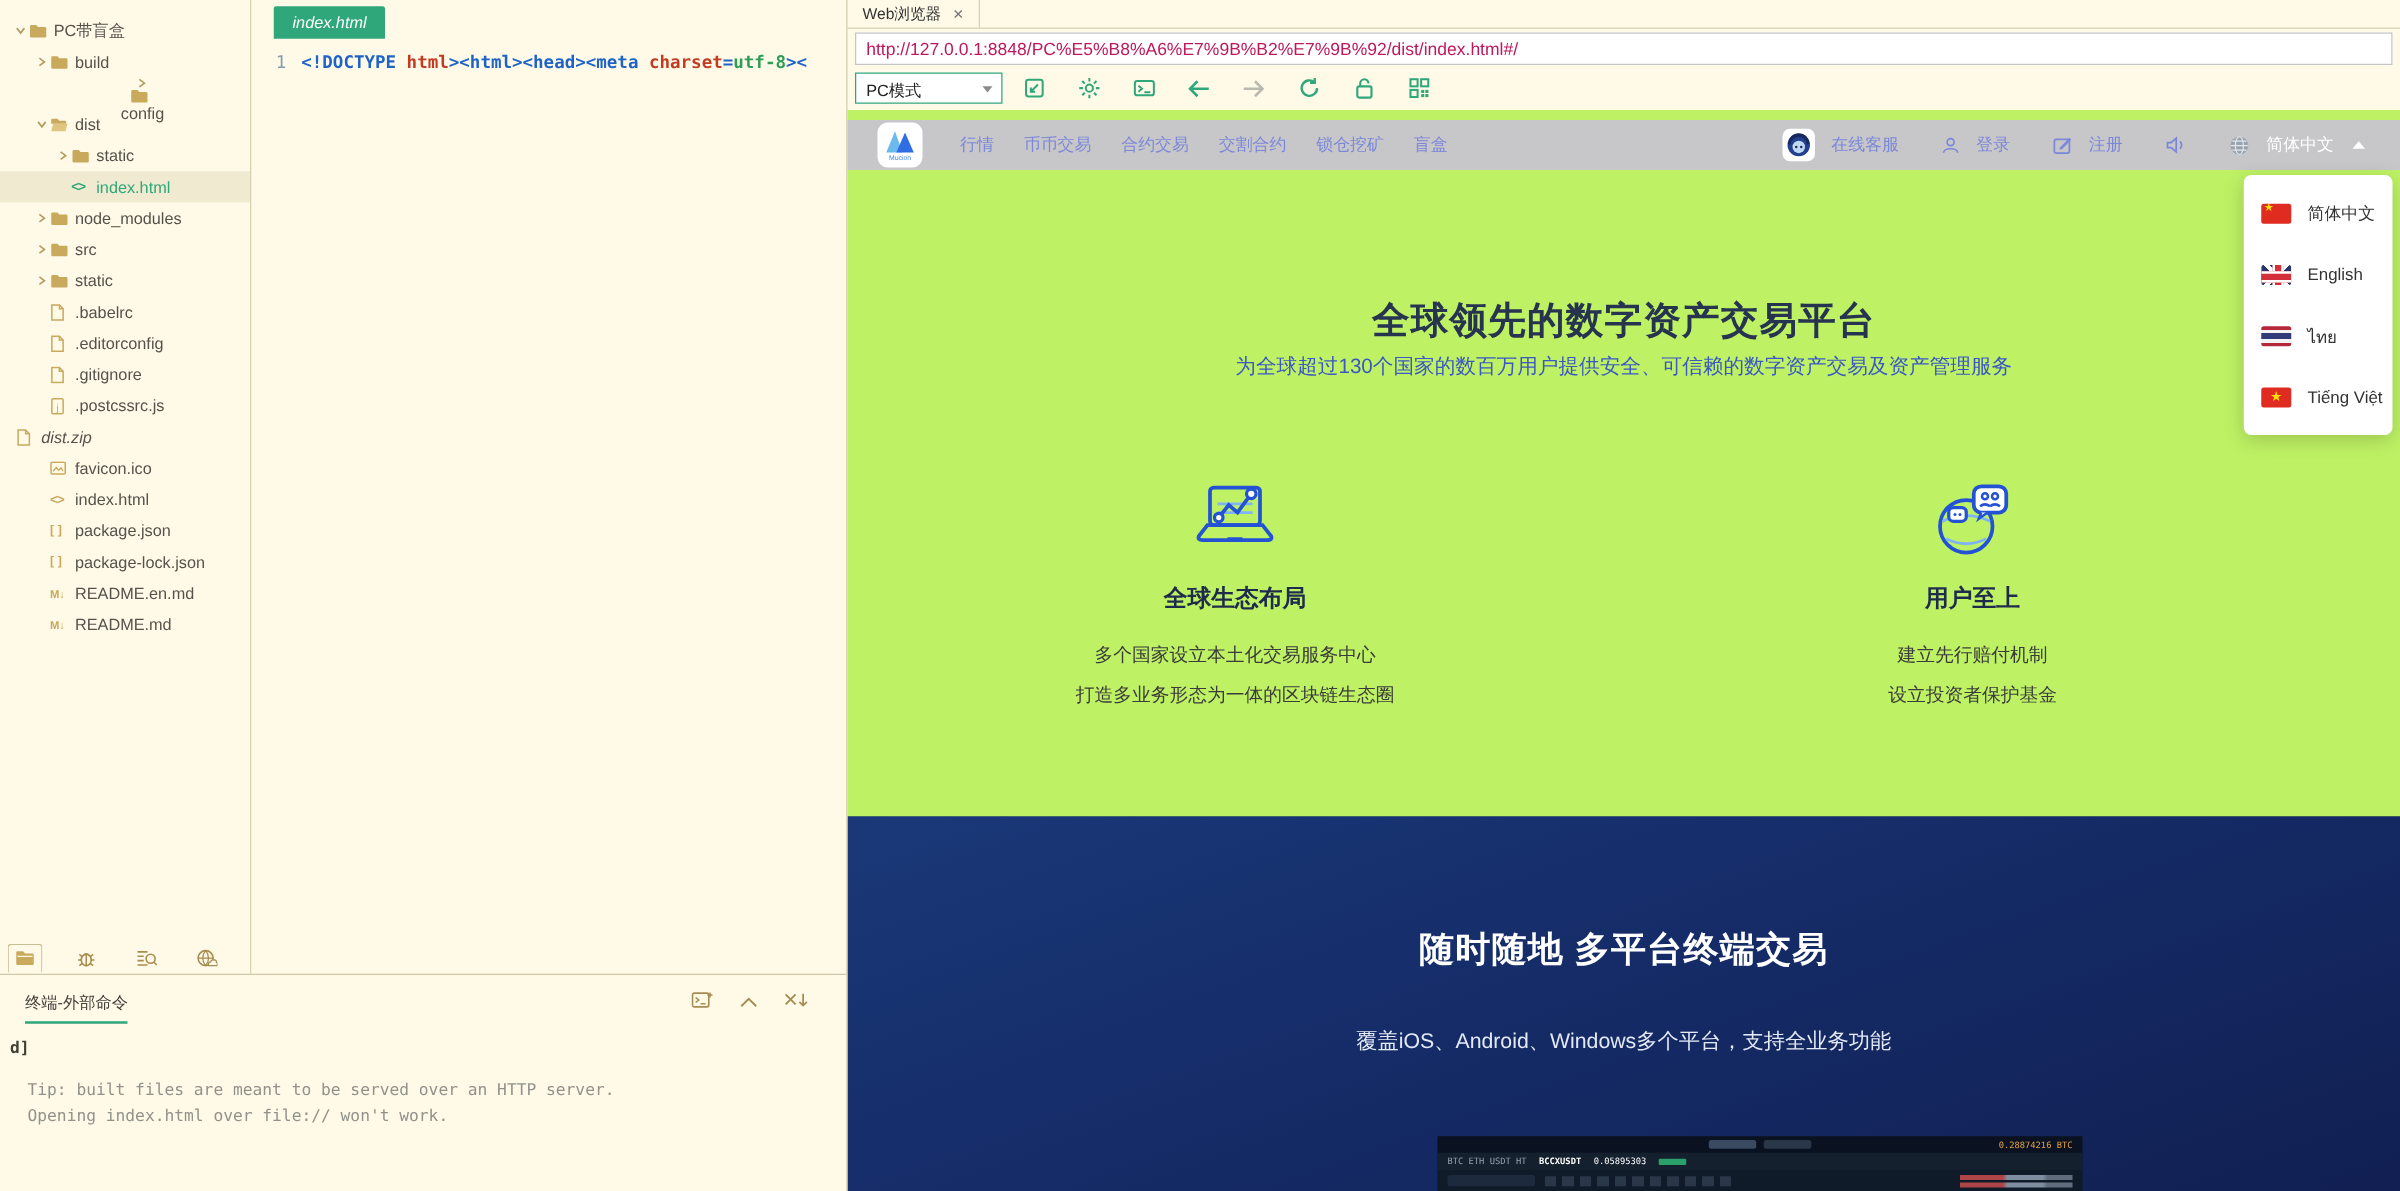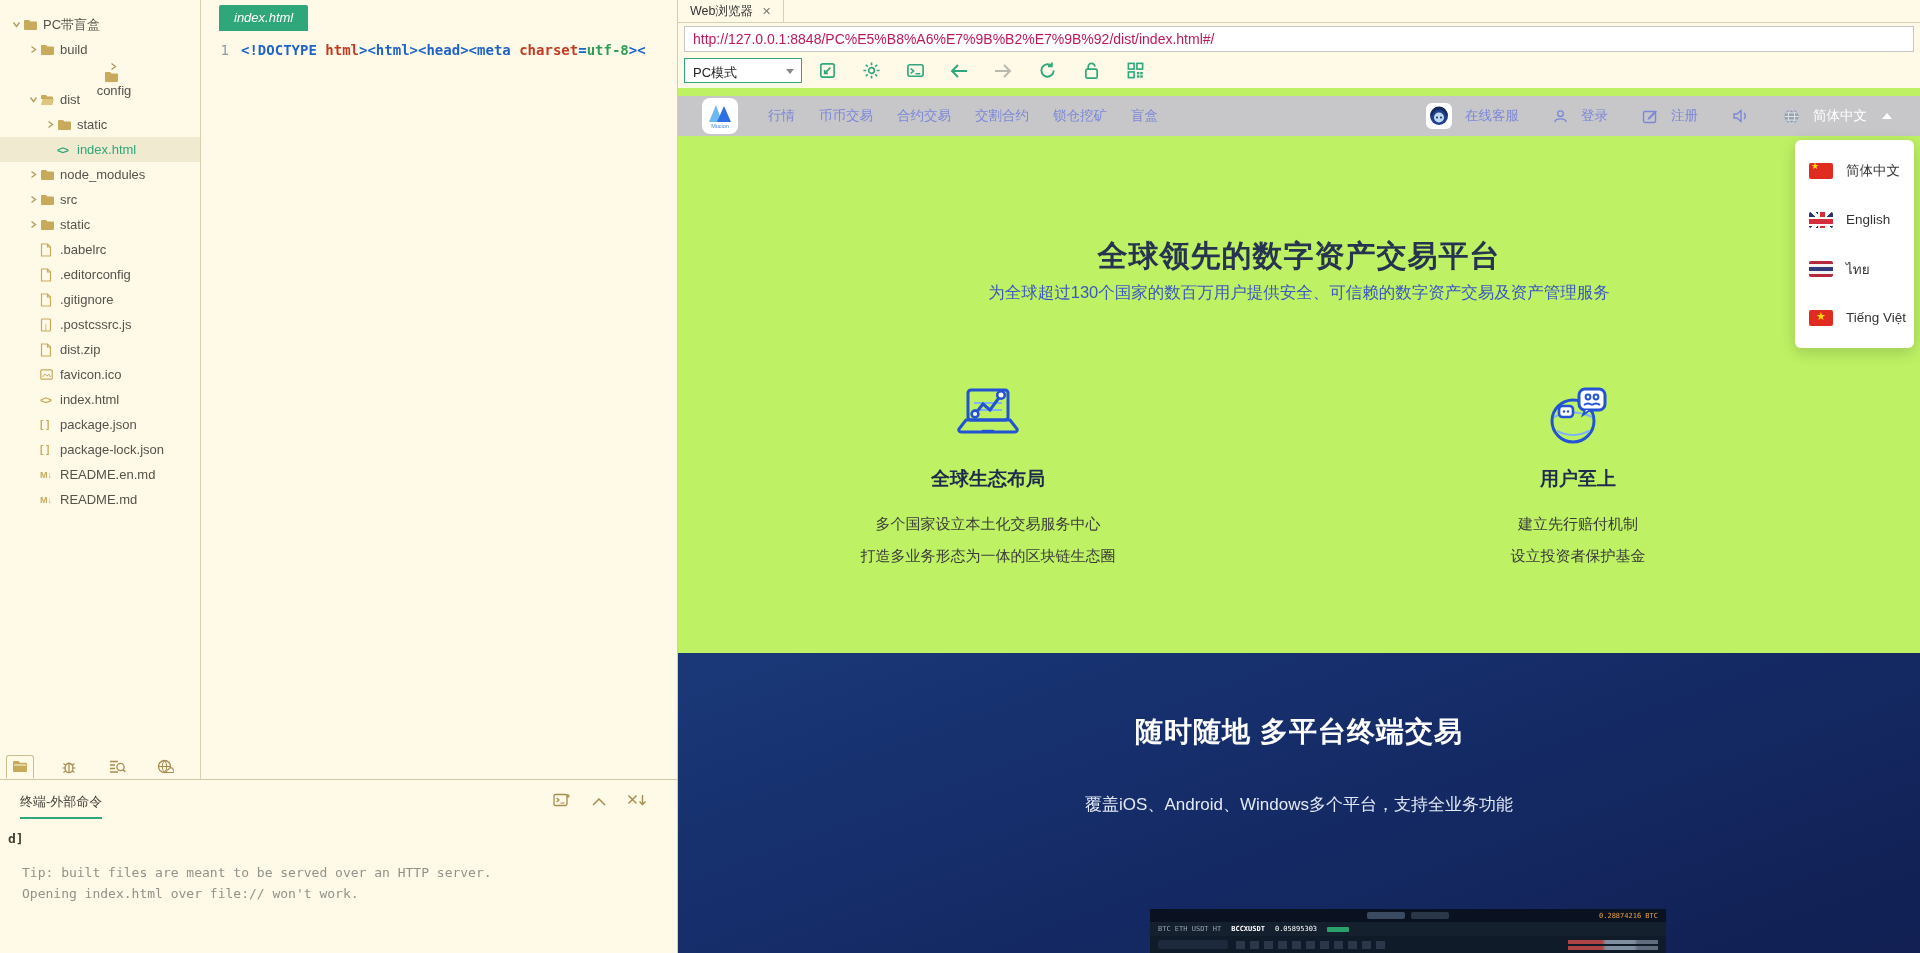--- a/index.html
+++ b/index.html
@@ -114,21 +114,21 @@
 
   #features{position:absolute;left:170px;top:292px;width:870px;display:flex;justify-content:space-between;}
   .feat{width:280px;text-align:center;}
   .feat-icon{height:72px;display:flex;align-items:center;justify-content:center;}
   .feat-title{margin-top:14px;font-size:19px;font-weight:bold;color:#1E2B4D;}
   .feat-line{font-size:15px;color:#3B3B3B;}
   .feat-line.l1{margin-top:23px;} .feat-line.l2{margin-top:13px;}
 
   #platform{position:absolute;left:0;top:565px;width:100%;height:300px;
             background:linear-gradient(160deg,#1A3878 0%,#152C68 45%,#111F52 100%);}
-  #plat-title{margin:0;padding-top:60px;text-align:center;font-size:28px;font-weight:bold;
+  #plat-title{margin:0;padding-top:88px;text-align:center;font-size:28px;font-weight:bold;
               color:#fff;letter-spacing:1px;}
   #plat-sub{margin-top:42px;text-align:center;font-size:17px;color:#E3E9F5;}
 
   
   #trade-shot{position:absolute;left:472px;top:821px;width:516px;height:44px;background:#111B2A;
               overflow:hidden;font-family:"DejaVu Sans Mono",monospace;}
   .ts-row{display:flex;align-items:center;box-sizing:border-box;}
   #ts-r1{height:13px;background:#0A1120;padding:0 8px;position:relative;justify-content:center;gap:6px;}
   .ts-pill{width:38px;height:7px;background:#2A3749;border-radius:2px;display:inline-block;}
   .ts-pill.lite{background:#3A4A60;}
@@ -294,21 +294,21 @@
         <div class="tree-row" style="padding-left: 27px;">
           <span class="chev"></span>
           <span class="tree-ico">
             <svg width="12" height="14" viewBox="0 0 12 14">
               <rect x="1.5" y="1" width="9" height="12" rx="1" fill="none" stroke="#C9A95C" stroke-width="1.2"></rect>
               <text x="6" y="10.5" font-size="8" fill="#C9A95C" text-anchor="middle">j</text>
             </svg>
           </span>
           <span class="tree-label">.postcssrc.js</span>
         </div>
-        <div class="tree-row" style="padding-left: 27px;">
+        <div class="tree-row" style=" font-style: italic;">
           <span class="chev"></span>
           <span class="tree-ico">
             <svg width="12" height="14" viewBox="0 0 12 14">
               <path d="M1.5 1 h6 l3 3 v9 h-9 z" fill="none" stroke="#C9A95C" stroke-width="1.2"></path>
               <path d="M7.5 1 v3 h3" fill="none" stroke="#C9A95C" stroke-width="1.2"></path>
             </svg>
           </span>
           <span class="tree-label">dist.zip</span>
         </div>
         <div class="tree-row" style="padding-left: 27px;">

